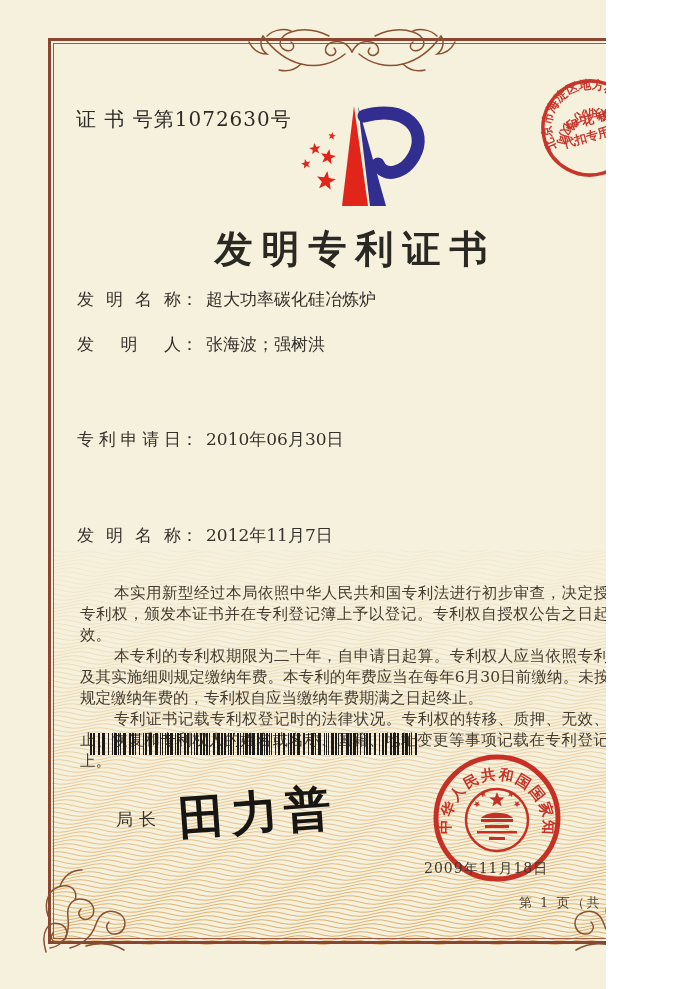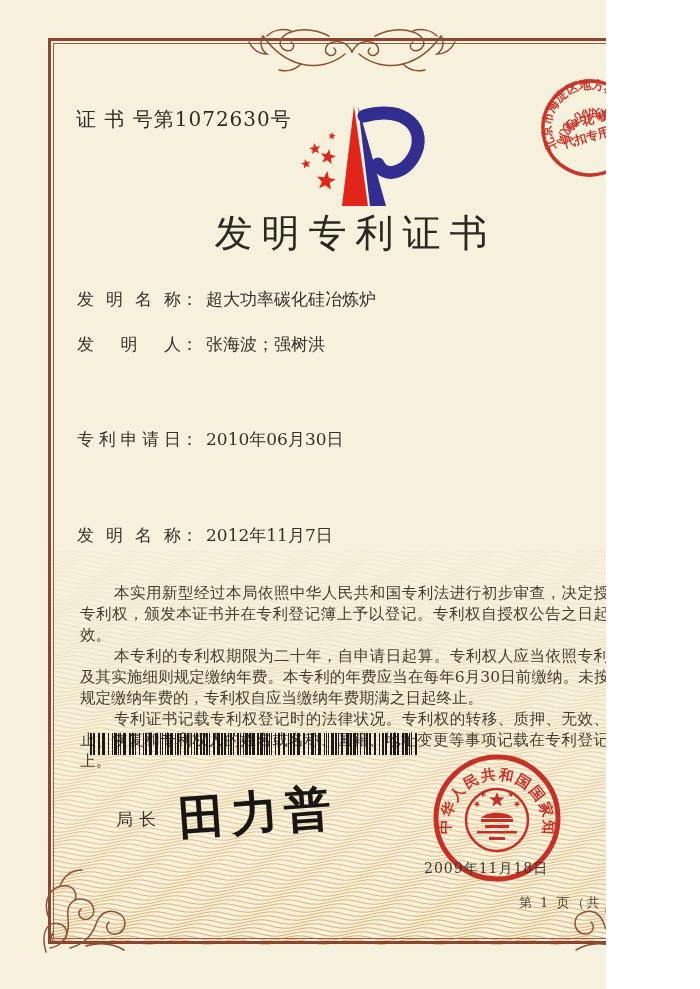--- a/index.html
+++ b/index.html
@@ -18,22 +18,22 @@
   }
   .guilloche{ position:absolute; left:52px; top:550px; }
   .cert-number{
     position:absolute; left:76px; top:106px; font-size:20px; letter-spacing:1px;
     color:#2e2b27;
   }
   .logo{ position:absolute; left:298px; top:102px; }
   .tax-stamp{ position:absolute; left:528px; top:66px; transform:rotate(-16deg); opacity:.92; }
   .tax-stamp text{ fill:#c5271c; font-weight:bold; font-family:"DejaVu Serif",serif; }
   .title{
-    position:absolute; left:48px; top:208px; width:606px; text-align:center;
-    font-size:38px; font-weight:400; letter-spacing:9px; color:#2a2823;
+    position:absolute; left:48px; top:224px; width:606px; text-align:center;
+    font-size:38px; font-weight:700; letter-spacing:9px; color:#2a2823;
     text-indent:9px;
   }
   .field-row{ position:absolute; left:77px; font-size:17px; color:#35312b; white-space:nowrap; }
   .flabel{ display:inline-block; width:104px; text-align:justify; text-align-last:justify; vertical-align:bottom; }
   .fcolon{ margin-right:8px; }
   .body-text{
     position:absolute; left:80px; top:583px; width:545px;
     font-size:15.5px; line-height:21px; color:#453c2f; text-align:justify;
   }
   .body-text p{ margin:0; text-indent:2.2em; }

